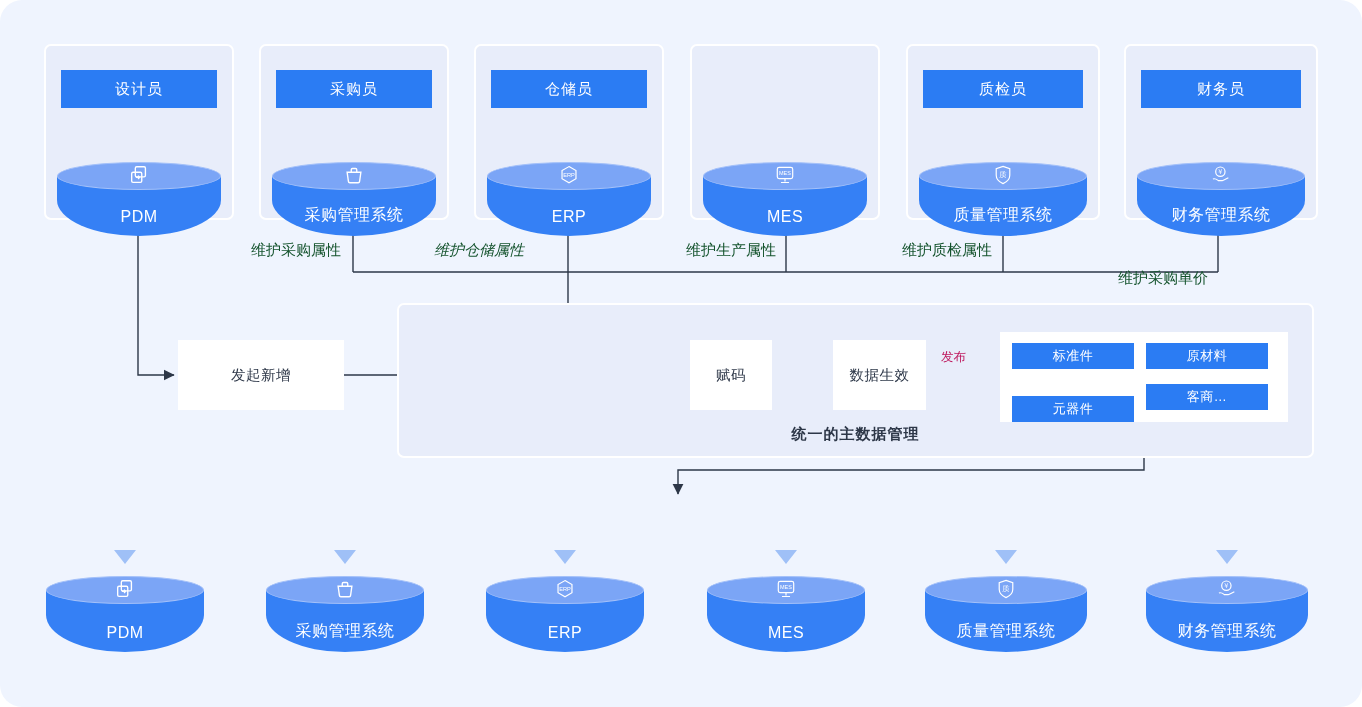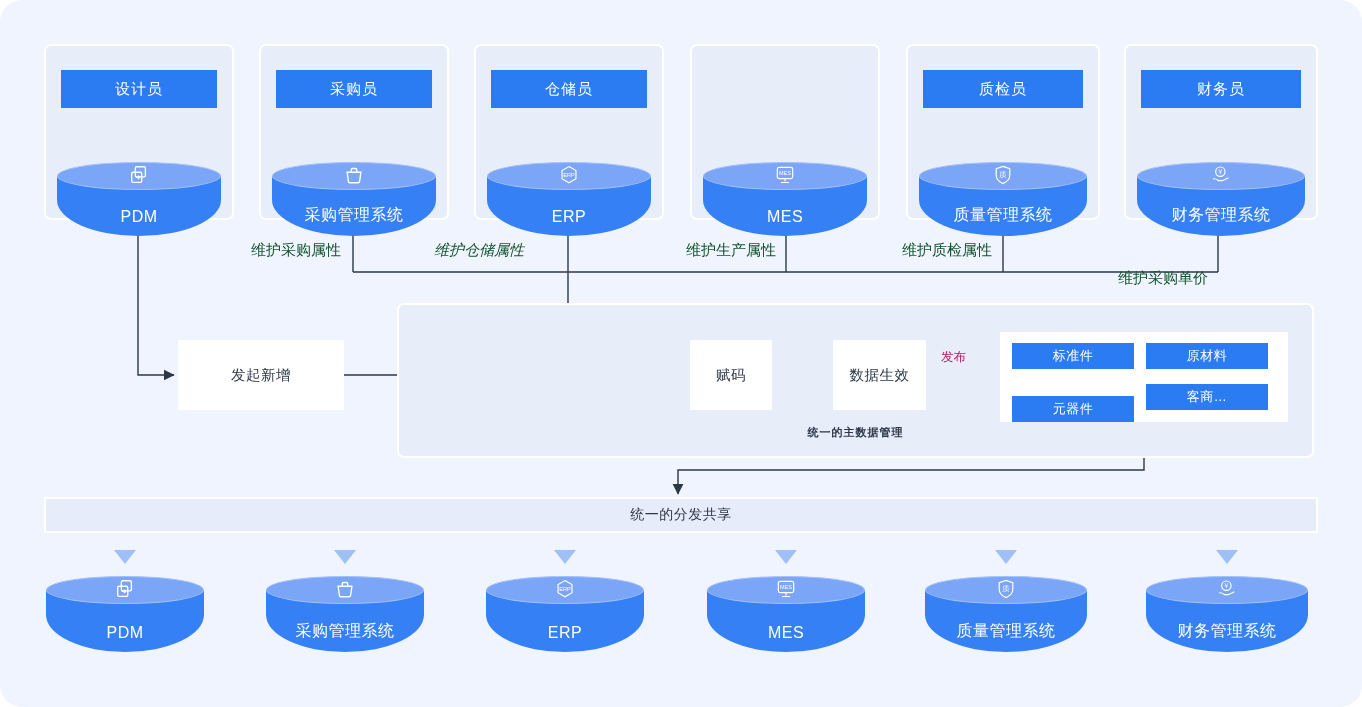--- a/index.html
+++ b/index.html
@@ -72,21 +72,21 @@
   .mdm-panel{
     position:absolute;left:397px;top:303px;width:917px;height:155px;
     background:#e8edfa;
     border:2px solid #ffffff;
     border-radius:7px;
     box-sizing:border-box;
   }
   .mdm-title{
     position:absolute;left:397px;top:425px;width:917px;
     text-align:center;
-    font-size:11px;font-weight:bold;color:#2d3748;
+    font-size:15px;font-weight:bold;color:#2d3748;
     letter-spacing:1px;
   }
   .step{
     position:absolute;
     background:#ffffff;
     display:flex;align-items:center;justify-content:center;
     font-size:14.5px;color:#2d3748;
     letter-spacing:.5px;
   }
   .pub-label{
@@ -277,21 +277,20 @@
 
   <div class="cat-box">
     <div class="cat-chip" style="left:12px;top:11px;">标准件</div>
     <div class="cat-chip" style="left:146px;top:11px;">原材料</div>
     <div class="cat-chip" style="left:12px;top:64px;">元器件</div>
     <div class="cat-chip" style="left:146px;top:52px;">客商…</div>
   </div>
 
   <div class="mdm-title">统一的主数据管理</div>
 
-  <div class="share-bar">统一的分发共享</div>
 
   <div class="down-tri" style="left:125px;top:550px;"></div>
   <div class="down-tri" style="left:345px;top:550px;"></div>
   <div class="down-tri" style="left:565px;top:550px;"></div>
   <div class="down-tri" style="left:786px;top:550px;"></div>
   <div class="down-tri" style="left:1006px;top:550px;"></div>
   <div class="down-tri" style="left:1227px;top:550px;"></div>
 
   <div class="cyl bottom-cyl" style="left:125px;top:576px;width:158px;height:76px;">
     <div class="cyl-body" style="height:62px;"></div>

